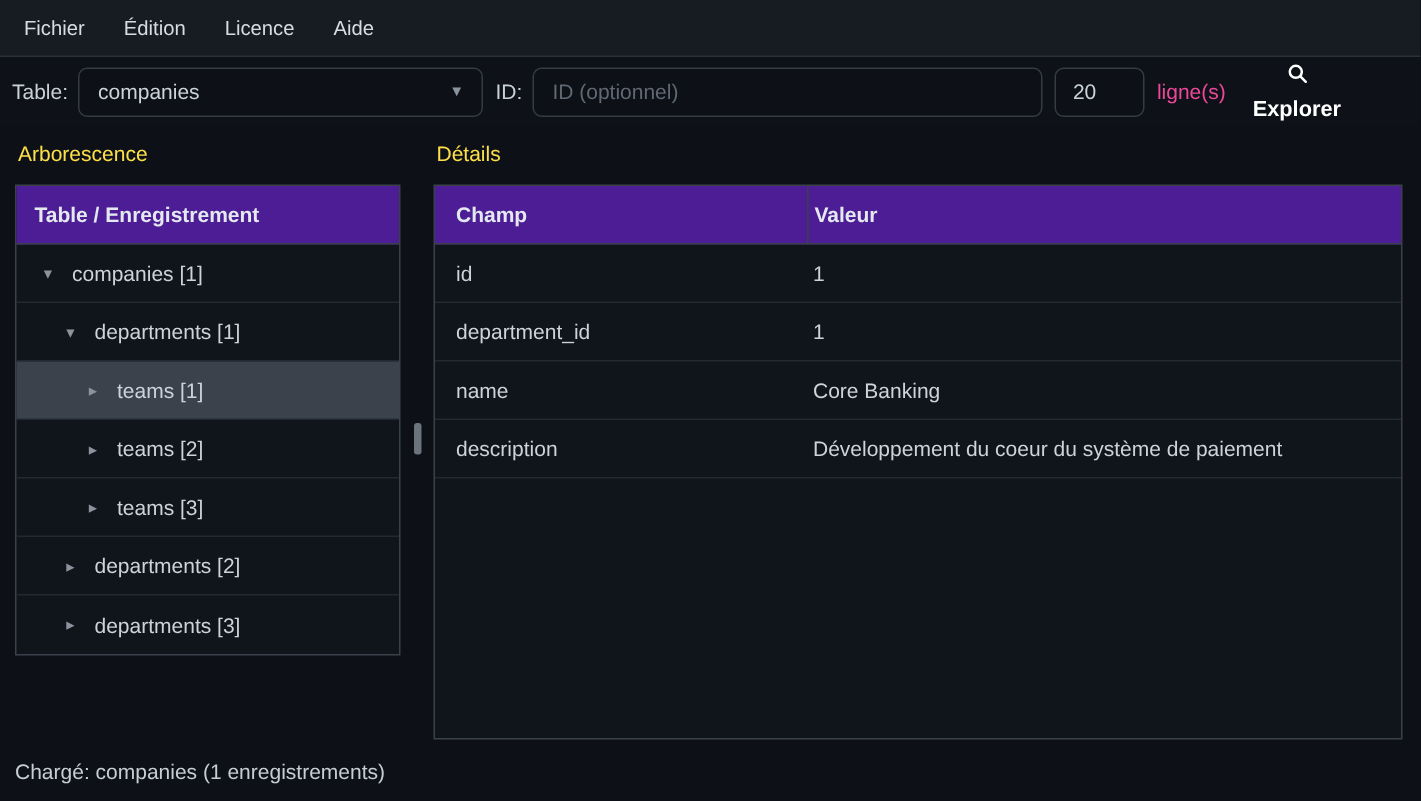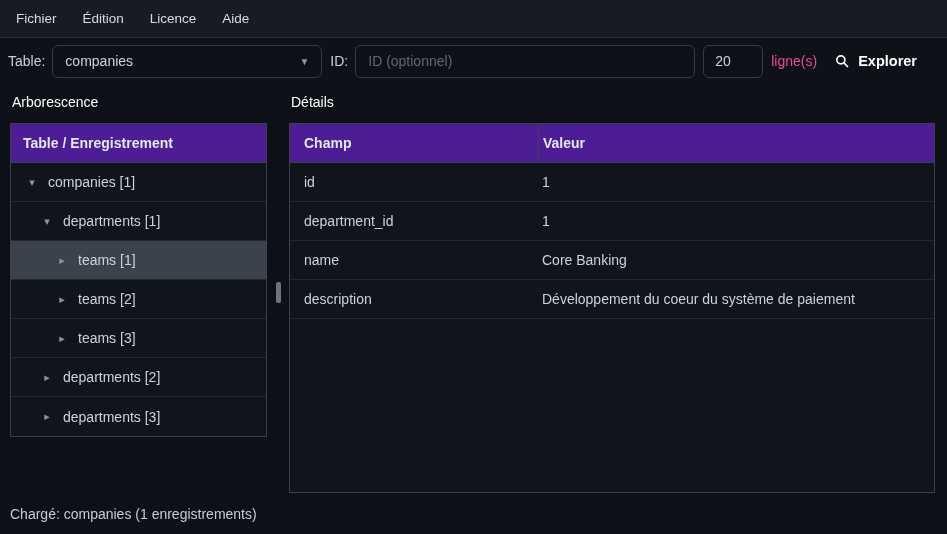--- a/index.html
+++ b/index.html
@@ -66,25 +66,26 @@
     align-items: center;
     gap: 9px;
     background: transparent;
     border: none;
     color: #ffffff;
     font-weight: bold;
     font-size: 14.5px;
     font-family: inherit;
     margin-left: 6px;
     cursor: pointer;
+    flex-direction: column;
   }
 
   
   .content { display: flex; height: 422px; }
-  .panel-title { color: #ffffff; font-size: 14px; padding: 10px 0 11px 2px; height: 39px; }
+  .panel-title { color: #fde047; font-size: 14px; padding: 10px 0 11px 2px; height: 39px; }
 
   .left-panel { width: 267px; padding-left: 10px; flex: none; }
   .tree-table {
     width: 257px;
     border: 1px solid #3a414a;
     background: #10141b;
   }
   .table-header {
     height: 39px;
     background: #4c1d95;

